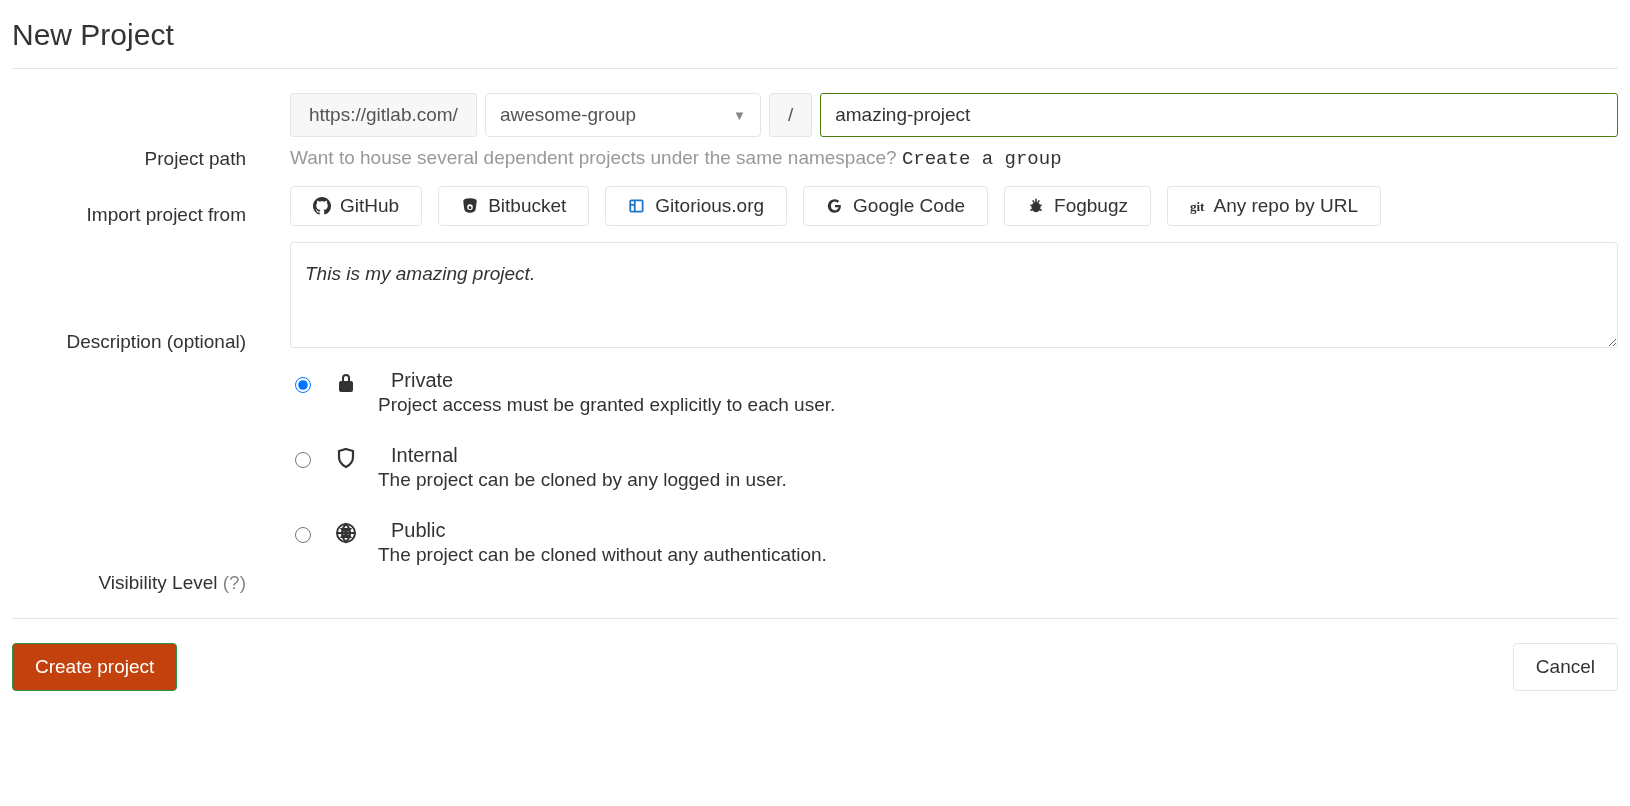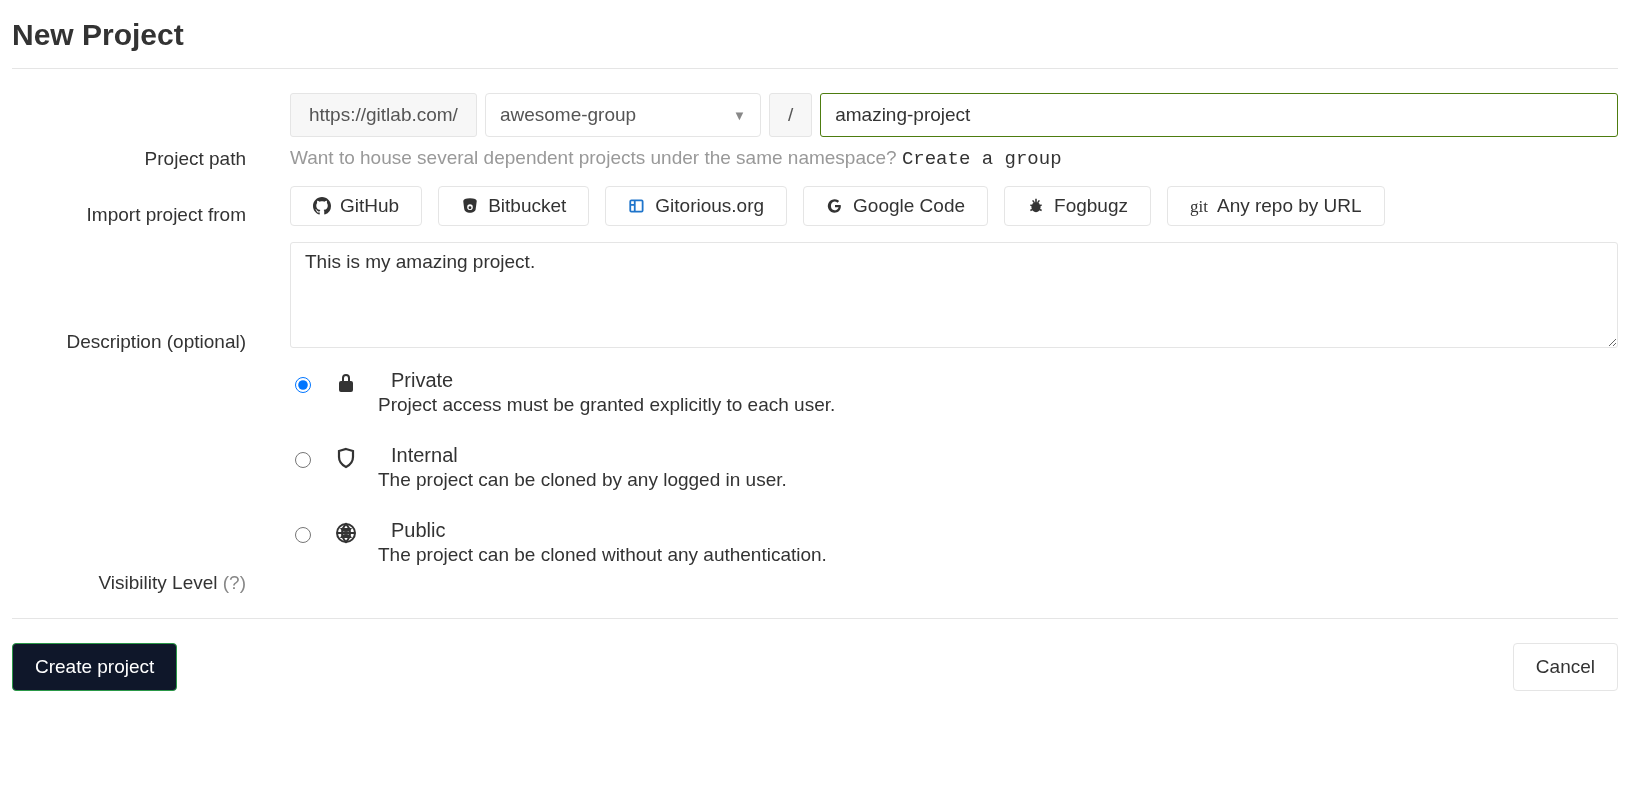--- a/index.html
+++ b/index.html
@@ -7,21 +7,21 @@
     margin: 0;
     padding: 0 12px 40px 12px;
     font-family: -apple-system, BlinkMacSystemFont, "Segoe UI", Helvetica, Arial, sans-serif;
     font-size: 19px;
     color: #333;
     background: #fff;
     width: 1630px;
   }
   h1.page-title {
     font-size: 30px;
-    font-weight: 700;
+    font-weight: 400;
     margin: 18px 0 16px 0;
     color: #333;
   }
   hr.sep {
     border: none;
     border-top: 1px solid #e5e5e5;
     margin: 0 0 24px 0;
   }
   .form-row {
     display: flex;
@@ -112,26 +112,27 @@
   .import-btn svg, .import-btn .ico {
     width: 18px;
     height: 18px;
     display: inline-block;
   }
   textarea.desc {
     width: 100%;
     min-height: 106px;
     border: 1px solid #e5e5e5;
     border-radius: 3px;
-    padding: 8px 14px;
+    padding: 20px 14px;
     font-size: 19px;
     font-family: inherit;
     color: #333;
     resize: vertical;
     outline: none;
+    font-style: italic;
   }
   .vis-option {
     display: flex;
     align-items: flex-start;
     gap: 20px;
     margin-bottom: 28px;
   }
   .vis-option input[type=radio] {
     margin-top: 8px;
     width: 16px;
@@ -157,41 +158,41 @@
     border: none;
     border-top: 1px solid #e5e5e5;
     margin: 24px 0 24px 0;
   }
   .footer {
     display: flex;
     justify-content: space-between;
     align-items: center;
   }
   .btn-primary {
-    background: #0f172a;
+    background: #c2410c;
     color: #fff;
     border: 1px solid #2a9847;
     border-radius: 4px;
     padding: 12px 22px;
     font-size: 19px;
     cursor: pointer;
   }
   .btn-cancel {
     background: #fff;
     color: #333;
     border: 1px solid #e5e5e5;
     border-radius: 4px;
     padding: 12px 22px;
     font-size: 19px;
     cursor: pointer;
   }
   .git-text {
     font-family: Georgia, serif;
-    font-weight: normal;
-    font-size: 17px;
+    font-weight: bold;
+    font-size: 13px;
     line-height: 1;
   }
   .help-q {
     color: #888;
   }
   .label-col.top-align { padding-top: 12px; }
 </style>
 </head>
 <body>
 

